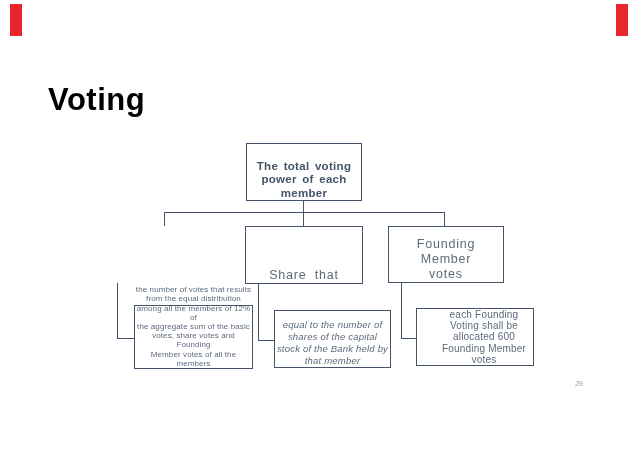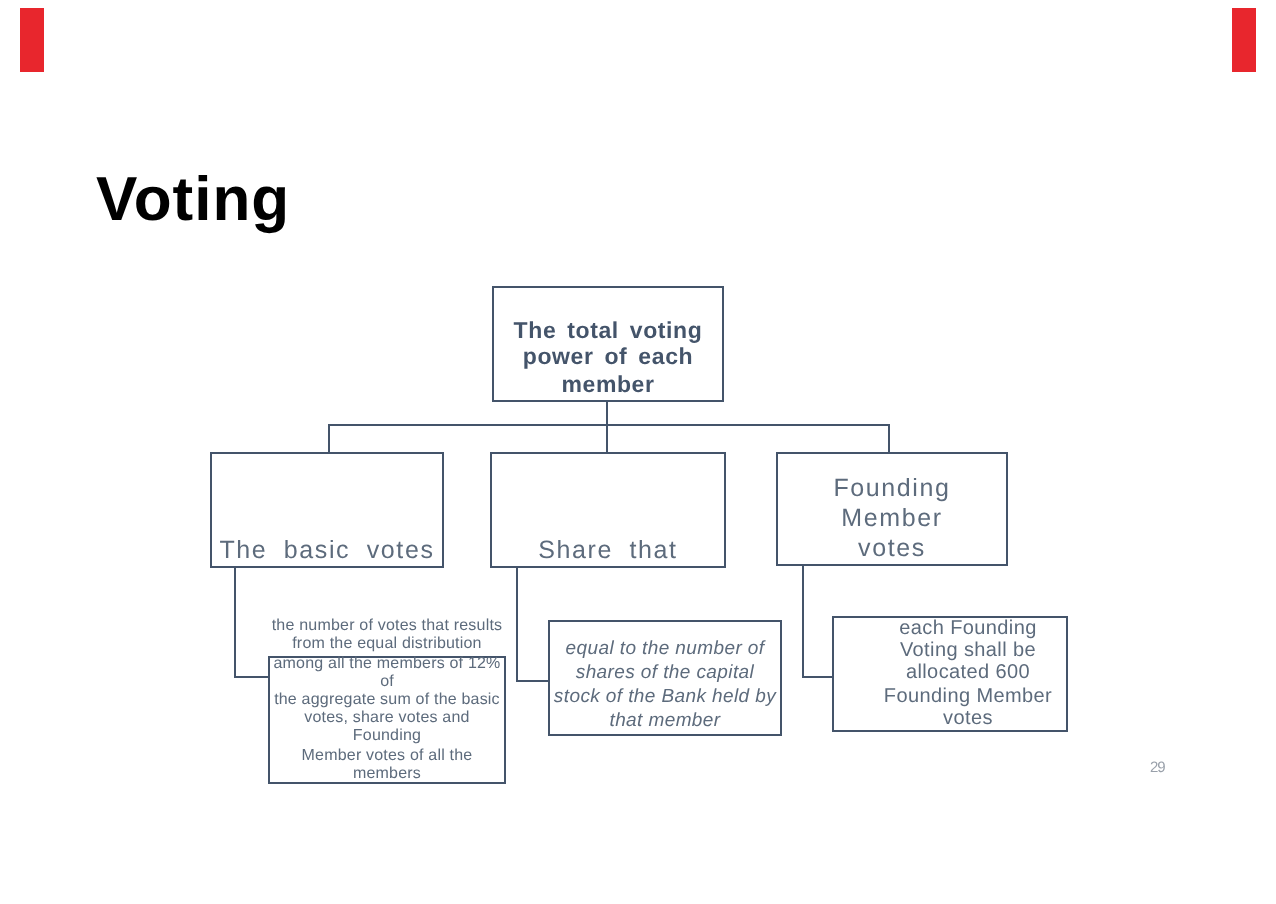--- a/index.html
+++ b/index.html
@@ -46,21 +46,21 @@
     color: var(--line-color); font-weight: bold;
     font-size: 11.5px; line-height: 13.5px;
     word-spacing: 2px; letter-spacing: 0.3px;
   }
   .child-box { font-size: 12.5px; letter-spacing: 0.8px; word-spacing: 4px; line-height: 15px; }
   .child-1 { left: 105px; top: 226px; width: 117px; height: 58px; }
   .child-2 { left: 245px; top: 226px; width: 118px; height: 58px; }
   .child-3 { left: 388px; top: 226px; width: 116px; height: 57px; }
 
   .detail-1 { left: 134px; top: 305px; width: 119px; height: 64px;
-              font-size: 8px;  line-height: 9.2px;  letter-spacing: 0.1px; margin-top: 23px; }
+              font-size: 8px;  line-height: 9.2px;  letter-spacing: 0.1px; }
   .detail-2 { left: 274px; top: 310px; width: 117px; height: 58px;
               font-size: 9.5px; line-height: 12px; letter-spacing: 0.2px; font-style: italic; }
   .detail-3 { left: 416px; top: 308px; width: 118px; height: 58px;
               font-size: 10px; line-height: 11.2px; letter-spacing: 0.2px; padding-left: 18px; }
 
   .conn { position: absolute; background: var(--line-color); }
   .conn.v { width: 1px; }
   .conn.h { height: 1px; }
 
   .stub-root   { left: 303px; top: 200px; height: 12px; }
@@ -101,23 +101,20 @@
   <div class="conn h elbow2-h"></div>
   <div class="conn v elbow3-v"></div>
   <div class="conn h elbow3-h"></div>
 
   <div class="dbox root-box">
     <span>The total voting</span>
     <span>power of each</span>
     <span>member</span>
   </div>
 
-  <div class="dbox child-box child-1">
-    <span>The basic votes</span>
-  </div>
   <div class="dbox child-box child-2">
     <span>Share that</span>
   </div>
   <div class="dbox child-box child-3">
     <span>Founding Member</span>
     <span>votes</span>
   </div>
 
   <div class="dbox detail-1">
     <span>the number of votes that results</span>

